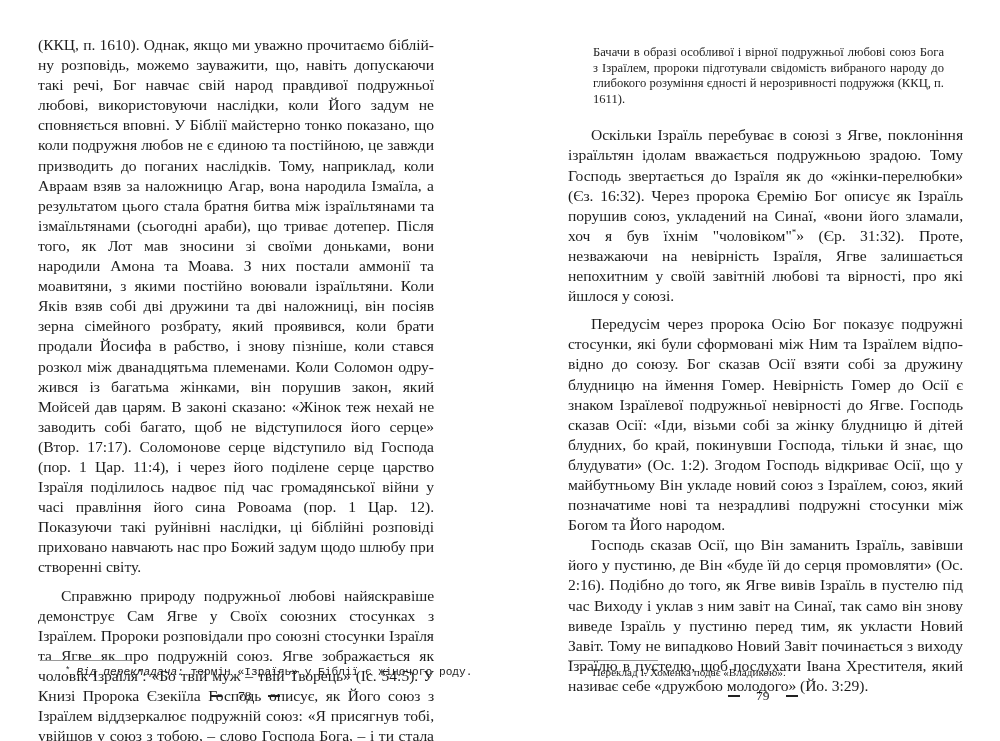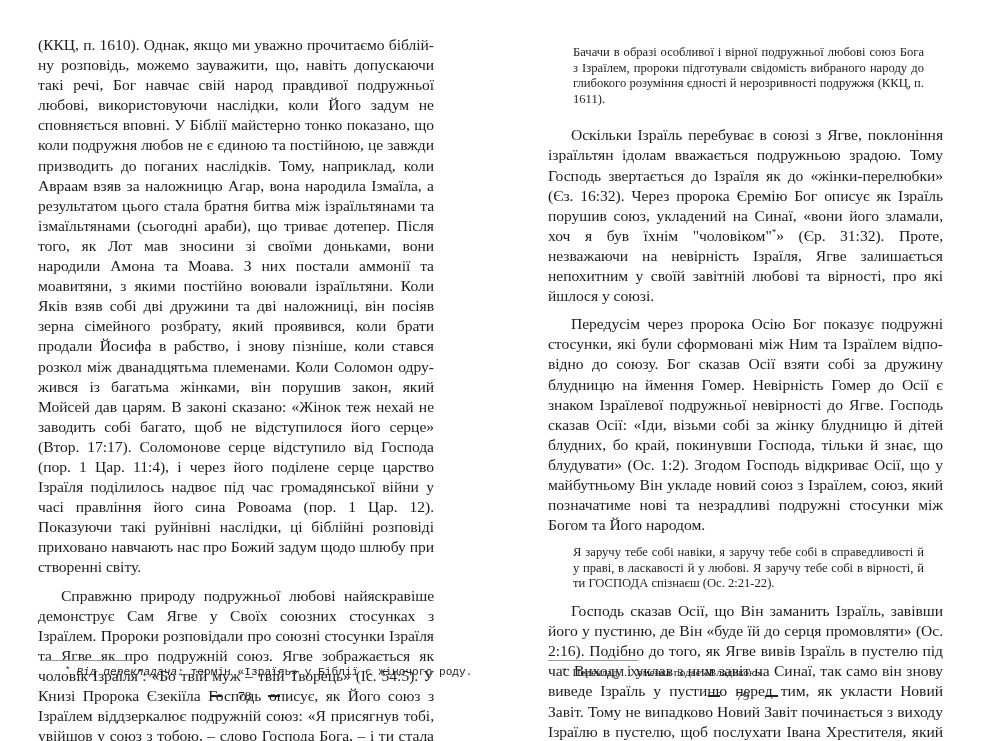--- a/index.html
+++ b/index.html
@@ -1,20 +1,20 @@
 <!DOCTYPE html>
 <html><head>
 <meta charset="utf-8">
 <style>
   html, body { margin: 0; padding: 0; background: #ffffff; }
   body { width: 1000px; height: 741px; position: relative; overflow: hidden;
          font-family: "DejaVu Serif", "Liberation Serif", serif; color: #1c1c1c; }
   .page { position: absolute; top: 0; height: 611px; }
   .page-left { left: 0; width: 500px; }
-  .page-right { left: 480px; width: 500px; }
+  .page-right { left: 500px; width: 500px; }
   .col { position: absolute; top: 35px; }
   .page-left .col { left: 38px; width: 396px; }
   .page-right .col { left: 68px; width: 395px; }
   p { margin: 0; }
   .body-text { font-family: "Liberation Serif", "DejaVu Serif", serif;
                font-size: 15.6px; line-height: 20.1px; text-align: justify;
                hyphens: manual; letter-spacing: -0.05px; }
   .indent { text-indent: 23px; }
   .para-gap { margin-top: 8px; }
   .quote { font-family: "Liberation Serif", "DejaVu Serif", serif;
@@ -56,21 +56,20 @@
     <span>78</span>
     <span class="dash"></span>
   </div>
 </div>
 
 <div class="page page-right">
   <div class="col">
     <p class="quote quote-top">Бачачи в образі особливої і вірної подружньої любові союз Бога з Ізраїлем, пророки підготували свідомість вибраного народу до глибокого розуміння єдності й нерозривності под­ружжя (ККЦ, п. 1611).</p>
     <p class="body-text indent after-quote"><span>Оскільки Ізраїль перебуває в союзі з Ягве, поклоніння ізраїльтян ідолам вважається подружньою зрадою. Тому Господь звертається до Ізраїля як до «жінки-перелюбки» (Єз. 16:32). Через пророка Єремію Бог описує як Ізраїль по­рушив союз, укладений на Синаї, «вони його зламали, хоч я був їхнім "чоловіком"</span><sup class="note">*</sup><span>» (Єр. 31:32). Проте, незважаючи на не­вірність Ізраїля, Ягве залишається непохитним у своїй завіт­ній любові та вірності, про які йшлося у союзі.</span></p>
     <p class="body-text indent para-gap">Передусім через пророка Осію Бог показує подружні стосунки, які були сформовані між Ним та Ізраїлем відпо­відно до союзу. Бог сказав Осії взяти собі за дружину блудни­цю на ймення Гомер. Невірність Гомер до Осії є знаком Із­раїлевої подружньої невірності до Ягве. Господь сказав Осії: «Іди, візьми собі за жінку блудницю й дітей блудних, бо край, покинувши Господа, тільки й знає, що блудувати» (Ос. 1:2). Згодом Господь відкриває Осії, що у майбутньому Він укла­де новий союз з Ізраїлем, союз, який позначатиме нові та не­зрадливі подружні стосунки між Богом та Його народом.</p>
-    <p class="quote quote-mid">Я заручу тебе собі навіки, я заручу тебе собі в справедливості й у праві, в ласкавості й у любові. Я заручу тебе собі в вірнос­ті, й ти ГОСПОДА спізнаєш (Ос. 2:21-22).</p>
     <p class="body-text indent">Господь сказав Осії, що Він заманить Ізраїль, завівши йо­го у пустиню, де Він «буде їй до серця промовляти» (Ос. 2:16). Подібно до того, як Ягве вивів Ізраїль в пустелю під час Ви­ходу і уклав з ним завіт на Синаї, так само він знову виве­де Ізраїль у пустиню перед тим, як укласти Новий Завіт. То­му не випадково Новий Завіт починається з виходу Ізраїлю в пустелю, щоб послухати Івана Хрестителя, який називає себе «дружбою молодого» (Йо. 3:29).</p>
   </div>
   <div class="footnote-rule"></div>
   <div class="footnote">
     <span class="fn-mark">*</span><span>Переклад І. Хоменка подає «Владикою».</span>
   </div>
   <div class="page-number">
     <span class="dash"></span>
     <span>79</span>
     <span class="dash"></span>

